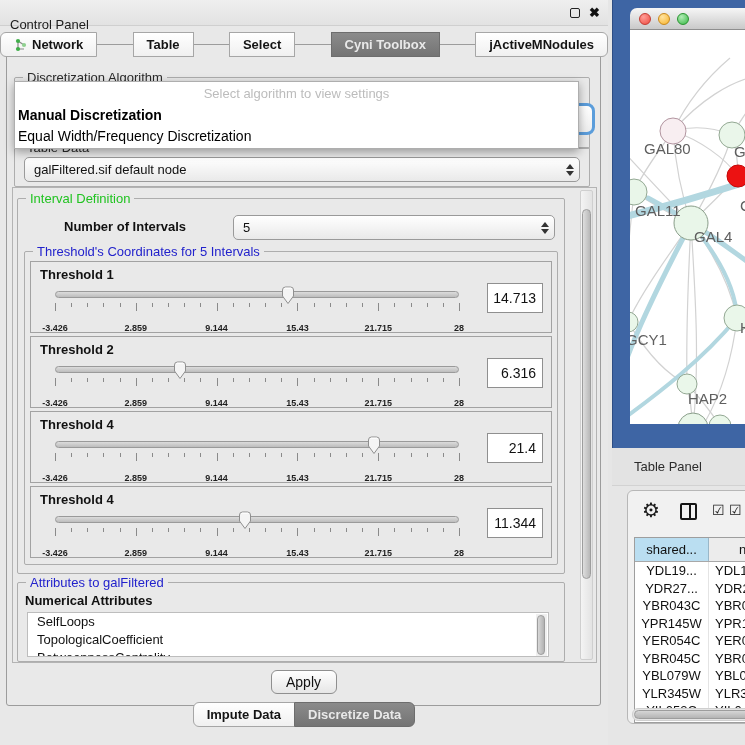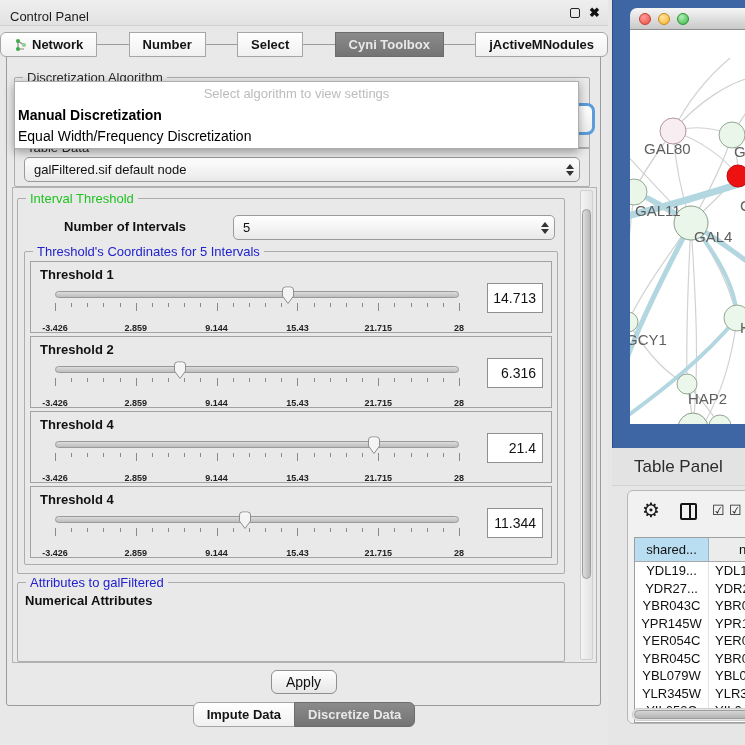--- a/index.html
+++ b/index.html
@@ -4,21 +4,21 @@
 <style>
   * { margin:0; padding:0; box-sizing:border-box; }
   html,body { width:745px; height:745px; overflow:hidden; background:#e6e6e6;
     font-family:"Liberation Sans", sans-serif; }
   #root { position:relative; width:745px; height:745px; }
 
   
   .cpanel { position:absolute; left:0; top:0; width:608px; height:745px; background:#e8e8e8; }
   .cp-titlebar { position:absolute; left:0; top:0; width:100%; height:26px;
     background:linear-gradient(#efefef,#e2e2e2); border-bottom:1px solid #cfcfcf; }
-  .cp-title { position:absolute; left:10px; top:4px; line-height:26px; font-size:13px; color:#1c1c1c; }
+  .cp-title { position:absolute; left:10px; top:12px; line-height:26px; font-size:13px; color:#1c1c1c; }
   .cp-controls { position:absolute; right:8px; top:0; height:26px; display:flex; align-items:center; gap:9px; }
   .float-ico { width:10px; height:10px; border:1.6px solid #222; border-radius:2px; display:inline-block; }
   .close-ico { font-size:13px; font-weight:bold; color:#111; line-height:10px; }
 
   .tabs-row { position:absolute; left:0; width:608px; display:flex; justify-content:center; z-index:15; }
   #top-tabs { top:32px;justify-content:space-between; }
   #bottom-tabs { top:702px; }
   .tab { height:25px; display:flex; align-items:center; gap:5px; padding:0 13px;
     background:linear-gradient(#ffffff,#f0f0f0); border:1px solid #a6a6a6; margin-left:-1px;
     font-size:13px; font-weight:700; color:#141414; white-space:nowrap; }
@@ -110,21 +110,21 @@
     display:flex; align-items:center; padding-left:9px; gap:7px; }
   .light { width:12px; height:12px; border-radius:50%; display:inline-block; }
   .light.red { background:radial-gradient(circle at 35% 30%,#ff9d96,#ee4b41); border:1px solid #c33c33; }
   .light.yellow { background:radial-gradient(circle at 35% 30%,#ffe3a0,#f7b32a); border:1px solid #c8881c; }
   .light.green { background:radial-gradient(circle at 35% 30%,#b3ecb6,#36b844); border:1px solid #2a9431; }
   .canvas { height:394px; background:#ffffff; overflow:hidden; }
 
   
   .tp-bar { position:absolute; left:612px; top:448px; width:133px; height:38px; background:#e3e3e3;
     border-bottom:1px solid #d2d2d2; }
-  .tp-bar span { position:absolute; left:22px; line-height:38px; font-size:17px; color:#2c2c2c; }
+  .tp-bar span { position:absolute; left:22px; line-height:38px; font-size:13px; color:#2c2c2c; }
   .tablecard { position:absolute; left:627px; top:490px; width:140px; height:234px;
     background:#f1f1f1; border:1px solid #b7b7b7; border-radius:6px 0 0 6px; overflow:hidden; }
   .tp-toolbar { position:absolute; left:0; top:0; height:44px; width:100%; }
   .gear-glyph { position:absolute; left:14px; top:7px; font-size:20px; color:#1b1b1b; }
   .split-ico { position:absolute; left:52px; top:12px; width:17px; height:17px; border:2px solid #141414; border-radius:2px; }
   .split-ico i { position:absolute; left:50%; top:0; bottom:0; width:2px; background:#141414; }
   .check-glyph { position:absolute; top:11px; font-size:14px; color:#1b1b1b; }
   .tp-table { position:absolute; left:6px; top:46px; right:0; bottom:0; background:#fff; border:1px solid #9e9e9e; border-right:none; }
   .tp-hrow { display:flex; height:24px; border-bottom:1px solid #a8a8a8; }
   .tp-hcell { font-size:13px; color:#111; line-height:23px; }
@@ -157,21 +157,21 @@
         <div class="tab">
           <svg width="13" height="14" viewBox="0 0 13 14">
             <path d="M4 3 L4 11 M4 11 L10 11 M4 3 L10 7" stroke="#888" stroke-width="1.2" fill="none"></path>
             <circle cx="4" cy="3" r="2.1" fill="#3fae49"></circle>
             <circle cx="4" cy="11" r="2.1" fill="#3fae49"></circle>
             <circle cx="10" cy="7" r="2.1" fill="#8fd08f"></circle>
           </svg>
           <span>Network</span>
         </div>
         <div class="tab">
-          <span>Number</span>
+          <span>Table</span>
         </div>
         <div class="tab">
           <span>Select</span>
         </div>
         <div class="tab selected">
           <span>Cyni Toolbox</span>
         </div>
         <div class="tab">
           <span>jActiveMNodules</span>
         </div>
@@ -197,21 +197,21 @@
           <span class="combo-val">galFiltered.sif default node</span>
           <span class="stepper">
               <i class="up"></i>
               <i class="dn"></i>
             </span>
         </div>
       </div>
 
       <div class="scrollpane">
         <div class="group interval-group">
-          <span class="gtitle green">Interval Threshold</span>
+          <span class="gtitle green">Interval Definition</span>
           <span class="noi-label">Number of Intervals</span>
           <div class="combo noi-combo">
             <span class="combo-val">5</span>
             <span class="stepper">
                 <i class="up"></i>
                 <i class="dn"></i>
               </span>
           </div>
           <div class="group thr-group">
             <span class="gtitle blue">Threshold's Coordinates for 5 Intervals</span>
@@ -404,20 +404,28 @@
                     </svg>
                   </div>
                 </div>
               </div>
           </div>
         </div>
 
         <div class="group attr-group">
           <span class="gtitle blue">Attributes to galFiltered</span>
           <div class="attr-sub">Numerical Attributes</div>
+          <div class="attr-list" id="attr-list">
+            <div class="attr-item">SelfLoops</div>
+              <div class="attr-item">TopologicalCoefficient</div>
+              <div class="attr-item">BetweennessCentrality</div>
+              <div class="list-scroll">
+                <div class="list-thumb"></div>
+              </div>
+          </div>
         </div>
 
         <div class="vscroll">
             <div class="vthumb"></div>
           </div>
       </div>
 
       <button class="apply-btn">Apply</button>
     </div>
 

